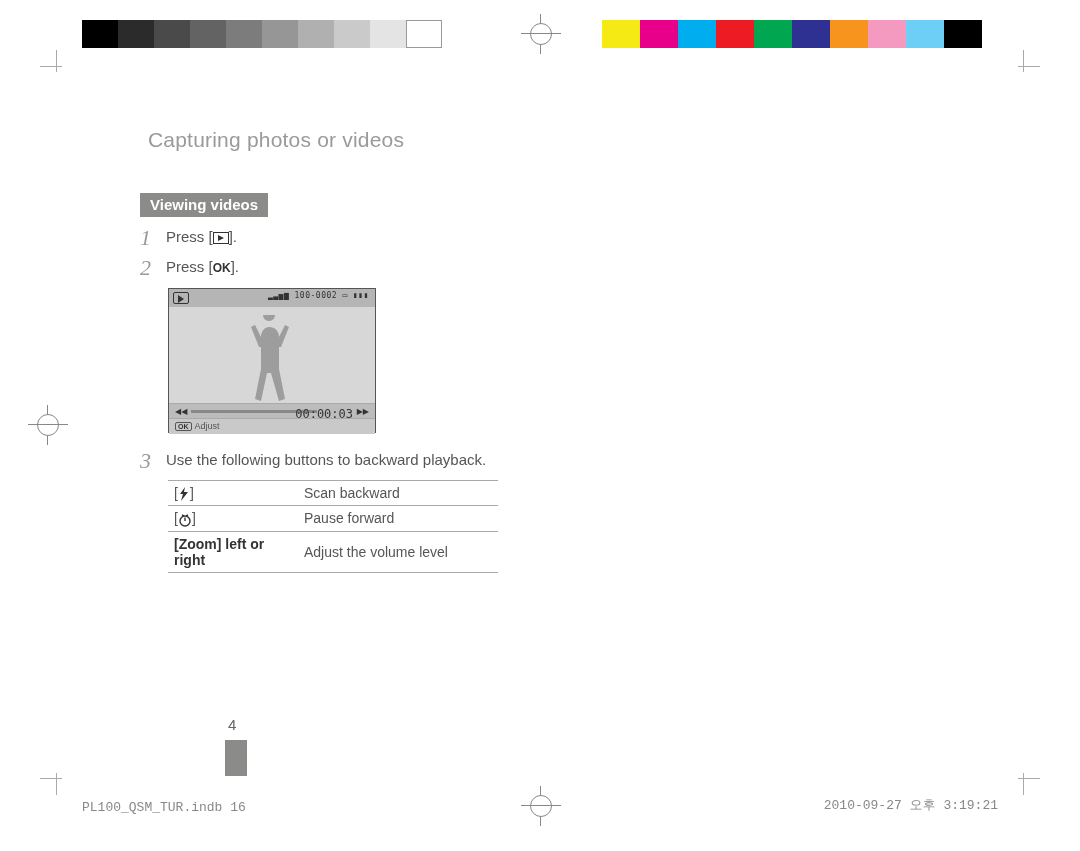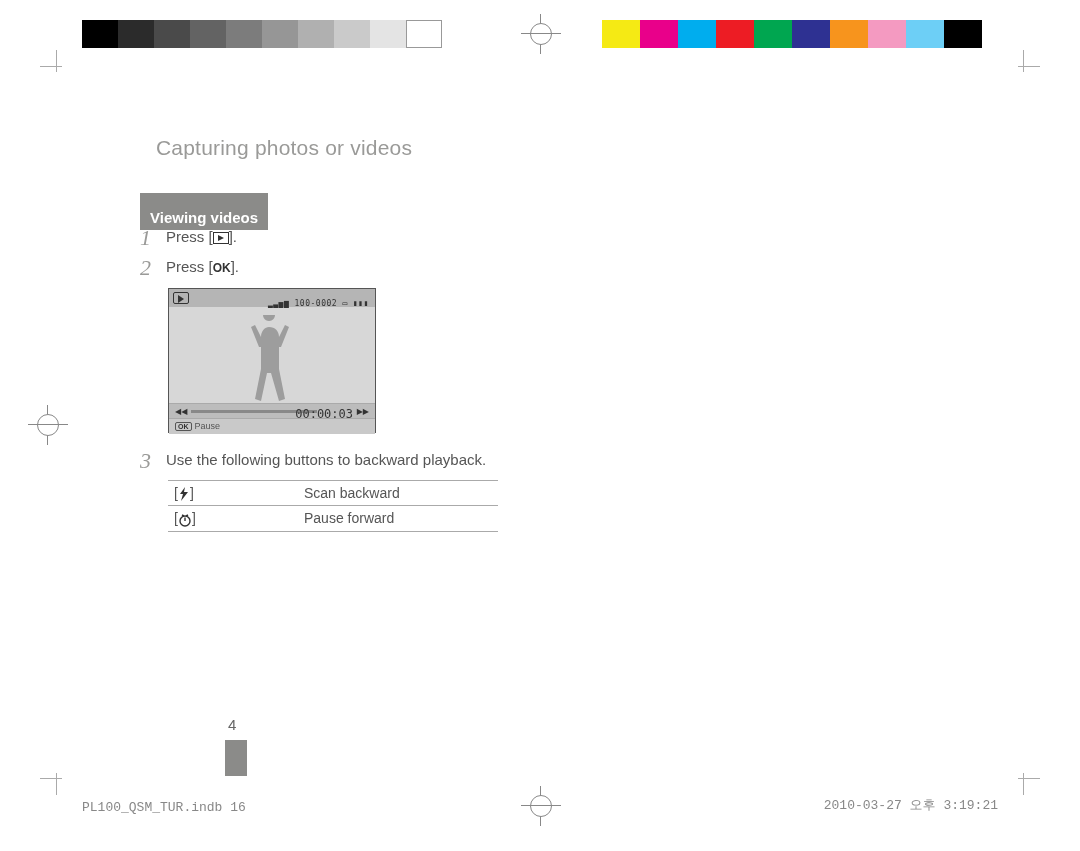--- a/index.html
+++ b/index.html
@@ -66,33 +66,33 @@
   .mark.tr::before { right: 0; top: 16px; width: 22px; height: 1px; }
   .mark.tr::after  { right: 16px; top: 0; width: 1px; height: 22px; }
   .mark.bl::before { left: 0; bottom: 16px; width: 22px; height: 1px; }
   .mark.bl::after  { left: 16px; bottom: 0; width: 1px; height: 22px; }
   .mark.br::before { right: 0; bottom: 16px; width: 22px; height: 1px; }
   .mark.br::after  { right: 16px; bottom: 0; width: 1px; height: 22px; }
 
   h1.section-title {
     position: absolute;
     left: 140px; top: 120px;
-    margin: 16px;
+    margin: 8px;
     font-size: 21px;
     font-weight: 400;
     color: #9a9a98;
     letter-spacing: 0.2px;
   }
 
   .sub-label {
     position: absolute;
     left: 140px; top: 193px;
     background: #8b8b89;
     color: #fff;
-    padding: 16px 10px 4px;
+    padding: 3px 10px 4px;
     font-size: 15px;
     font-weight: 700;
   }
 
   .steps {
     position: absolute;
     left: 140px; top: 225px;
     width: 420px;
   }
   .step {
@@ -136,21 +136,20 @@
     border-left: 6px solid #333;
     border-top: 4px solid transparent;
     border-bottom: 4px solid transparent;
   }
   .screen-mock .topbar .meta {
     position: absolute; right: 6px; top: 2px;
     font-size: 8px;
     font-family: monospace;
     color: #333;
     letter-spacing: 0.5px;
-    margin-top: 8px;
   }
   .screen-mock .body {
     height: 96px;
     position: relative;
     overflow: hidden;
   }
   .screen-mock .silhouette {
     position: absolute;
     left: 70px; top: 8px;
     width: 60px; height: 88px;
@@ -356,21 +355,21 @@
       <path fill="#9d9d9d" d="M30 6 a6 6 0 1 1 0.01 0 M30 12 c6 0 10 4 10 10 l6 -12 l4 2 l-8 20 l-2 0 l0 22 l6 30 l-6 2 l-8 -28 l-4 0 l-6 28 l-6 -2 l6 -30 l0 -22 l-2 0 l-8 -20 l4 -2 l6 12 c0 -6 4 -10 8 -10z"></path>
     </svg>
   </div>
   <div class="ctrlbar">
     <span class="rew">◀◀</span>
     <div class="track"></div>
     <span class="time">00:00:03</span>
     <span class="ff">▶▶</span>
   </div>
   <div class="hintbar">
-    <span class="ok">OK</span><span>Pause</span>
+    <span class="ok">OK</span><span>Adjust</span>
   </div>
 </div>
 
 <div class="step3">
   <div class="num">3</div>
   <div class="txt">Use the following buttons to backward playback.</div>
 </div>
 
 <table class="controls">
   <tbody id="ctrl-body">
@@ -382,20 +381,24 @@
       </tr>
       <tr>
         <td>[<svg class="key-icon" width="14" height="14">
             <circle cx="7" cy="8" r="5" fill="none" stroke="#333" stroke-width="1.4"></circle>
             <line x1="7" y1="8" x2="7" y2="4.5" stroke="#333" stroke-width="1.4"></line>
             <line x1="4" y1="2" x2="6" y2="3" stroke="#333" stroke-width="1.4"></line>
             <line x1="10" y1="2" x2="8" y2="3" stroke="#333" stroke-width="1.4"></line>
           </svg>]</td>
         <td>Pause forward</td>
       </tr>
+      <tr>
+        <td><b style="color:#333">[Zoom] left or right</b></td>
+        <td>Adjust the volume level</td>
+      </tr>
     </tbody>
 </table>
 
 <div class="page-num">4</div>
 <div class="page-tab"></div>
 
 <div class="footer-left">PL100_QSM_TUR.indb   16</div>
-<div class="footer-right">2010-03-27   오후 3:19:21</div>
+<div class="footer-right">2010-09-27   오후 3:19:21</div>
 
 </body></html>

